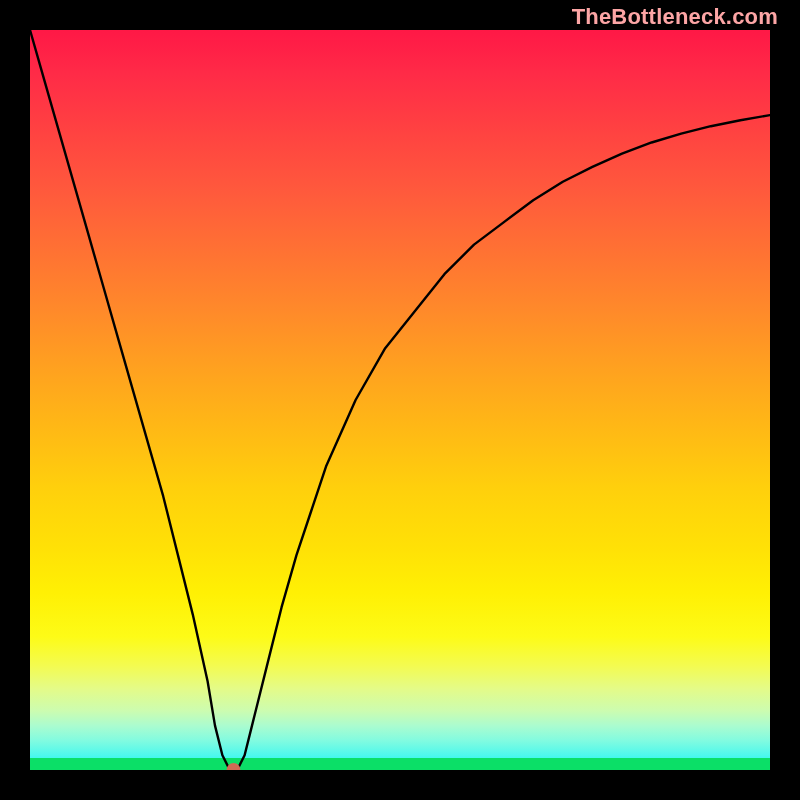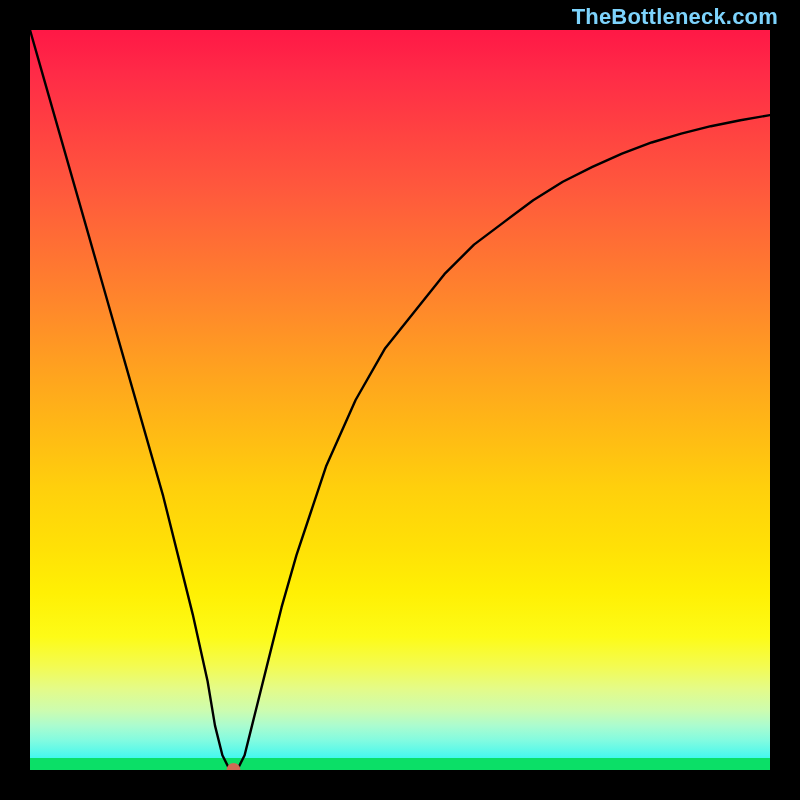--- a/index.html
+++ b/index.html
@@ -65,21 +65,21 @@
     width: 100%;
     height: 100%;
   }
   .watermark {
     position: absolute;
     top: 4px;
     right: 22px;
     font-size: 22px;
     font-weight: 600;
     letter-spacing: 0.2px;
-    color: #7dd3fc;
+    color: #fca5a5;
     user-select: none;
   }
 </style>
 </head>
 <body>
 
 <div class="frame">
 
   <div class="watermark">TheBottleneck.com</div>
 

